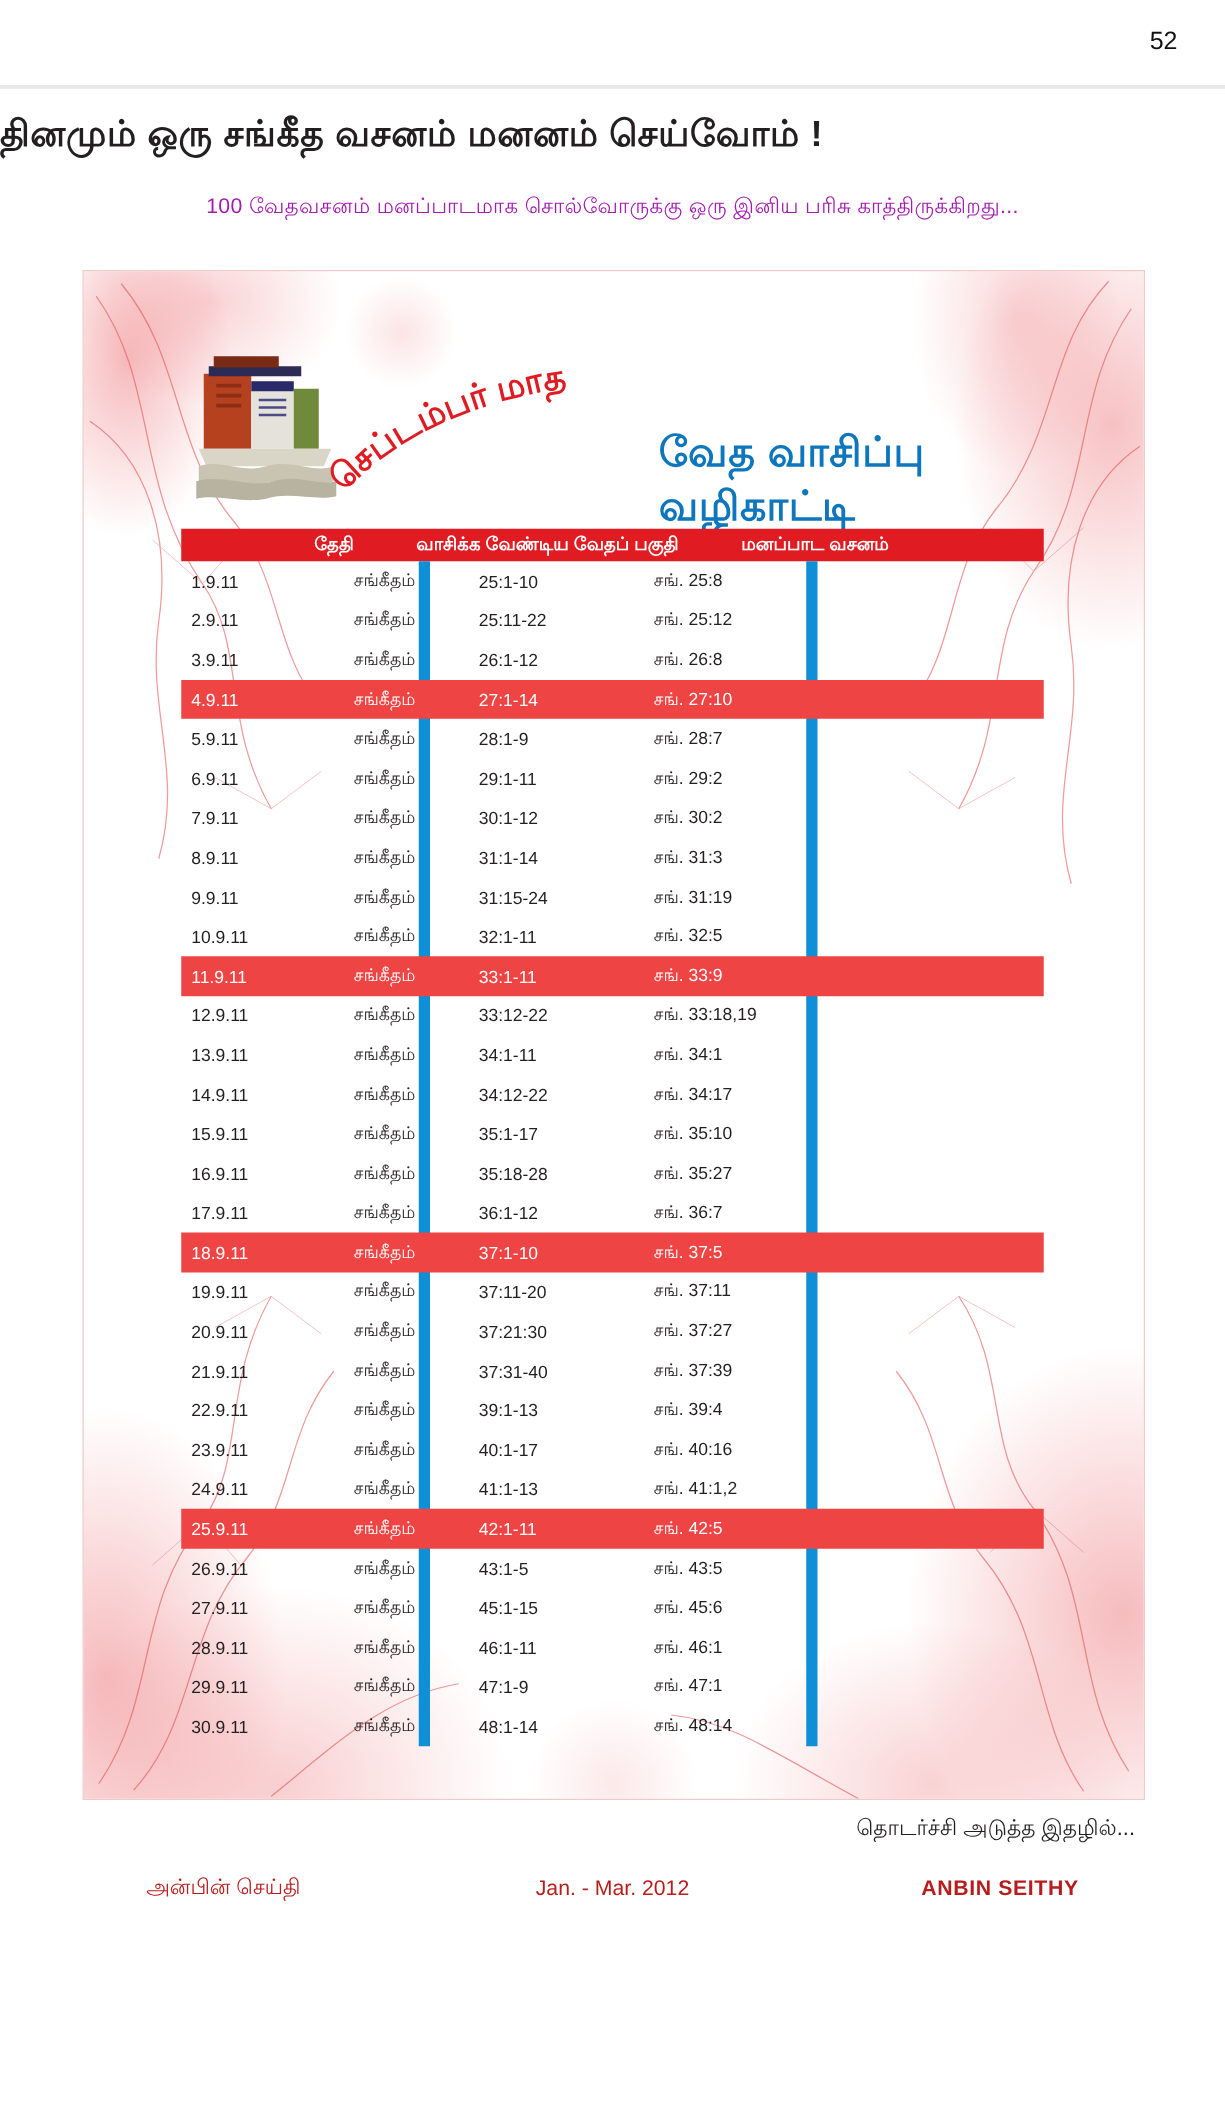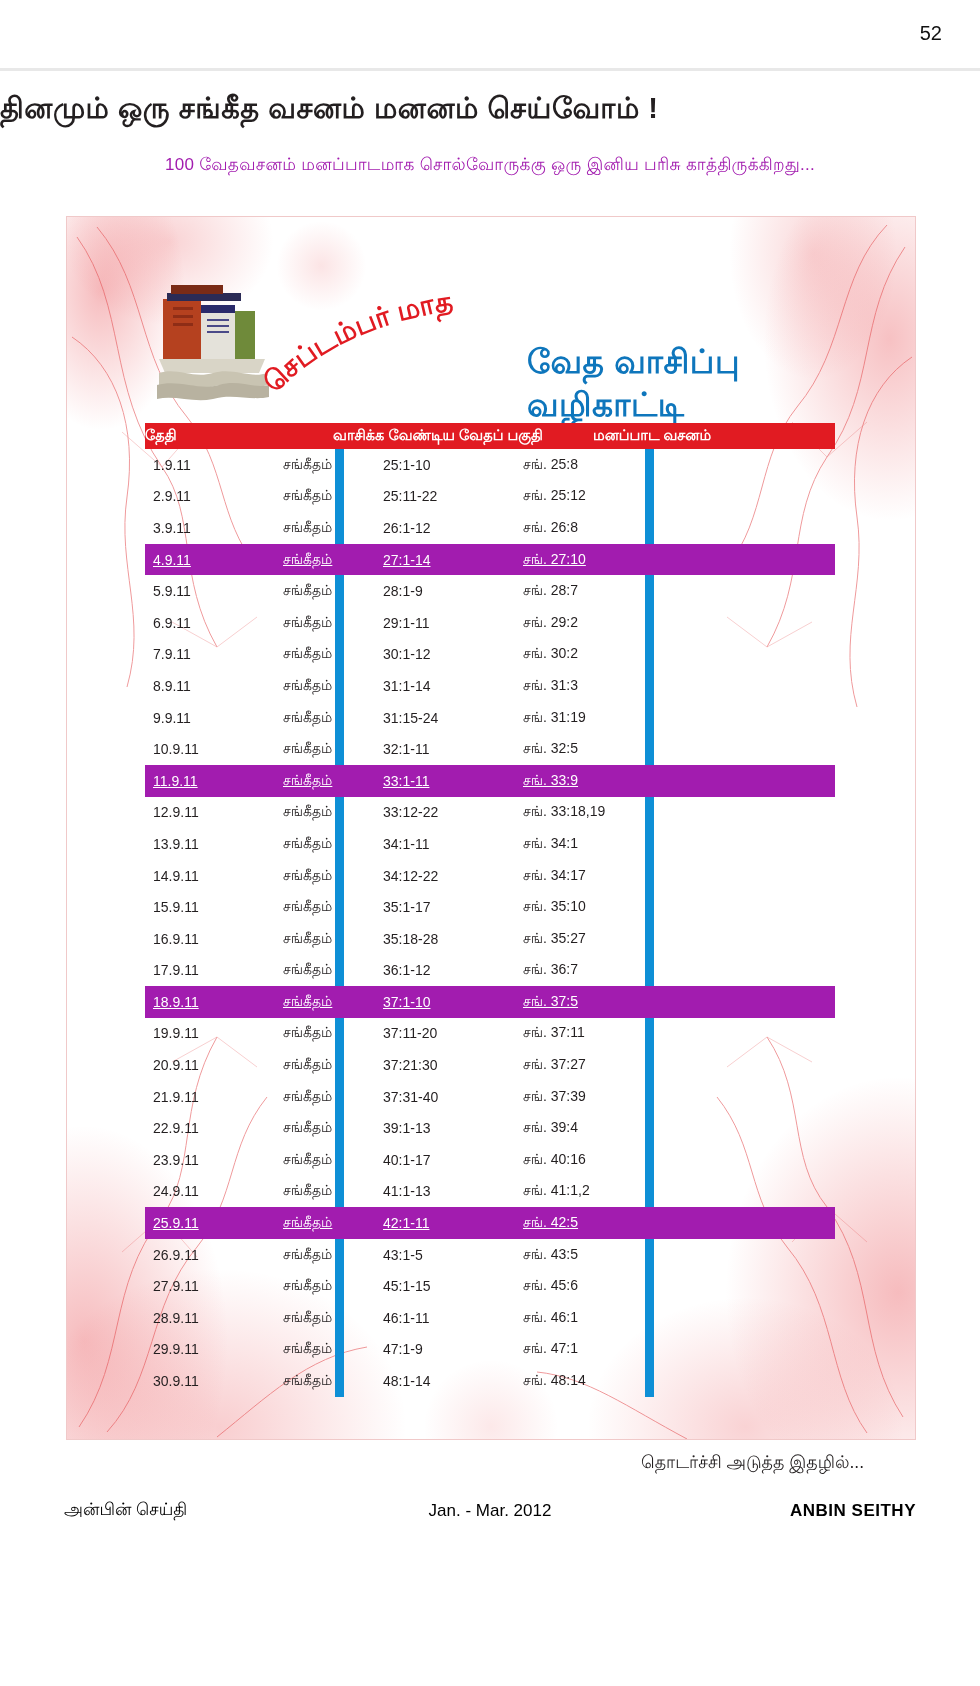--- a/index.html
+++ b/index.html
@@ -90,53 +90,53 @@
     display:flex;
     background:#e11b22;
     color:#ffffff;
     height:26px; align-items:center;
     font-size:14.5px; font-weight:bold;
   }
   .c1 { width:138px; padding-left:10px; box-sizing:border-box; }
   .c2 { width:100px; }
   .c3 { width:140px; }
   .c4 { width:200px; }
-  .thead .c1 { text-align:left; padding-left:0; }
+  .thead .c1 { text-align:right; padding-left:0; }
   .thead .c2 { width:310px; text-align:center; }
   .thead .c4 { width:242px; text-align:left; }
 
   .rows { position:relative; }
   .row {
     display:flex; align-items:center;
     height:31.6px;
     font-size:14px;
     color:#231f20;
     position:relative;
     z-index:2;
   }
   .row .c1 { padding-left:8px; }
-  .row.hl { background:#a21caf; color:#ffffff;text-decoration:underline; }
+  .row.hl { background:#ef4444; color:#ffffff; }
   
   .bluebar {
     position:absolute; width:9px; background:#0e8fd6; z-index:1;
   }
   .bluebar.b1 { left:190px; top:0; }
   .bluebar.b2 { left:500px; top:0; }
 
   
   .continued {
     position:absolute; left:0; top:1452px; width:980px;
-    text-align:right; padding-right:116px; box-sizing:border-box;
+    text-align:right; padding-right:72px; box-sizing:border-box;
     font-size:17.5px; color:#231f20;
   }
   .footer {
     position:absolute; left:0; top:1500px; width:980px;
     display:flex; align-items:center;
-    padding:0 64px; box-sizing:border-box;
-    font-size:17px; color:#000000;
+    padding:0 117px; box-sizing:border-box;
+    font-size:17px; color:#b91c1c;
   }
   .footer .f-left { width:33%; text-align:left; }
   .footer .f-mid { width:34%; text-align:center; }
   .footer .f-right { width:33%; text-align:right; font-weight:bold; letter-spacing:0.5px; }
 </style>
 </head>
 <body>
 
 <div class="page-number">52</div>
 <div class="head-rule-top"></div>

